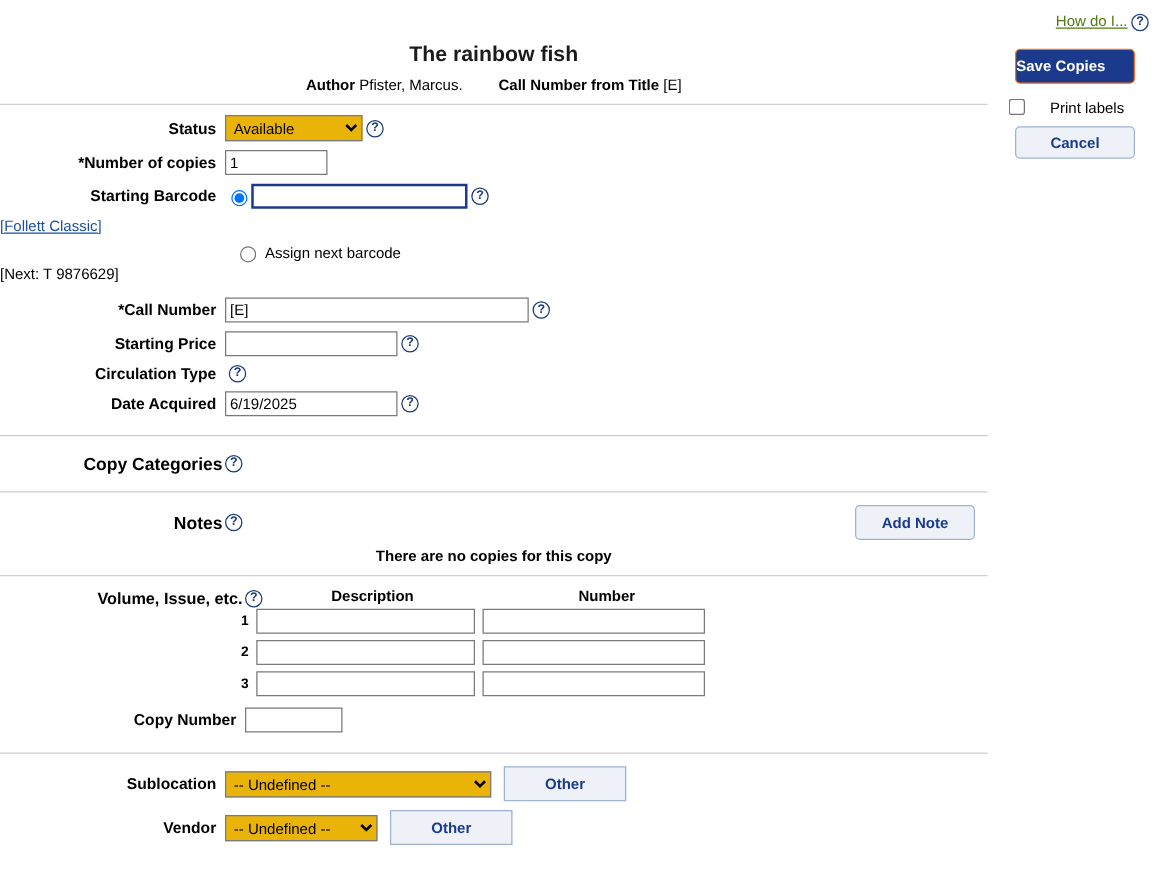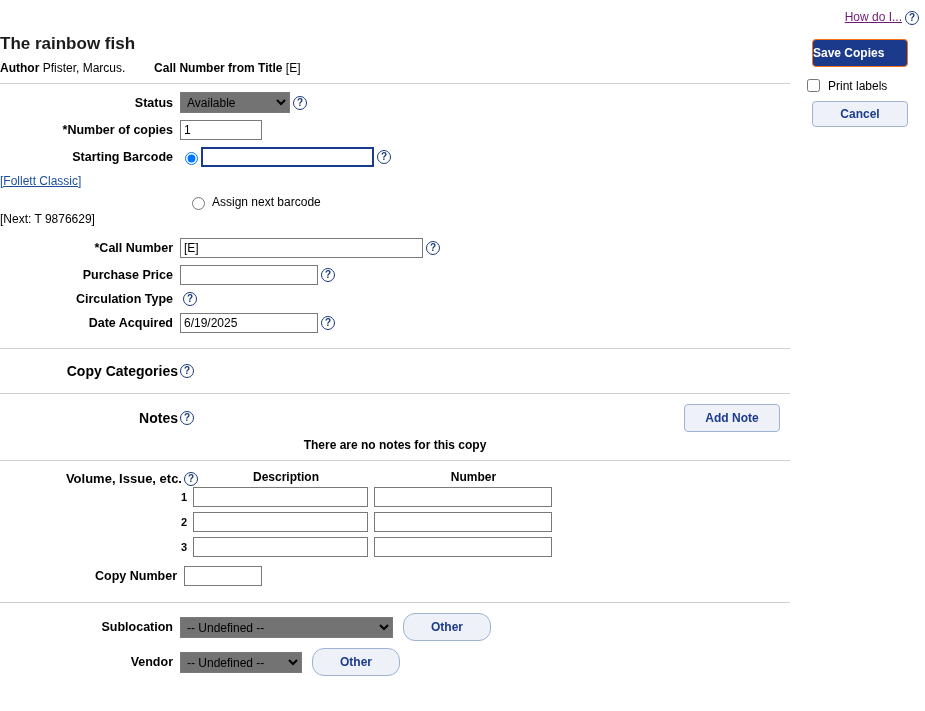--- a/index.html
+++ b/index.html
@@ -27,21 +27,21 @@
     height: 711px;
     padding-top: 10px;
   }
   .howdoi {
     text-align: right;
     padding-right: 6px;
     font-size: 12px;
     white-space: nowrap;
   }
   .howdoi a {
-    color: #701a75;
+    color: #4d7c0f;
     text-decoration: underline;
     cursor: pointer;
   }
   .qmark {
     display: inline-block;
     width: 14px; height: 14px;
     border-radius: 50%;
     border: 1px solid #1a3a7a;
     color: #1a3a7a;
     font-size: 10px;
@@ -78,32 +78,32 @@
     font-weight: bold;
     padding: 5px 0;
     text-align: center;
     cursor: pointer;
   }
   .print-labels {
     margin: 12px 0 8px 12px;
     font-size: 12px;
     display: flex;
     align-items: center;
-    gap: 8px;
+    gap: 20px;
   }
   .print-labels input { margin: 0; }
 
   
   .main {
     position: absolute;
     left: 0; top: 0;
     width: 790px;
   }
   .title-block {
-    text-align: left;
+    text-align: center;
     padding-top: 34px;
   }
   .rec-title {
     font-size: 17px;
     font-weight: bold;
     color: #1b1b1b;
   }
   .rec-sub {
     margin-top: 7px;
     font-size: 12px;
@@ -135,21 +135,21 @@
     padding: 2px 3px;
     border: 1px solid #7a7a7a;
     background: #ffffff;
     height: 20px;
   }
   select {
     font-family: "Liberation Sans", sans-serif;
     font-size: 12px;
     padding: 2px;
     border: 1px solid #7a7a7a;
-    background: #737373;
+    background: #eab308;
     height: 21px;
   }
   .link {
     color: #1a4f9c;
     text-decoration: underline;
     cursor: pointer;
   }
   .sub-line {
     margin-bottom: 6px;
     font-size: 12px;
@@ -225,25 +225,25 @@
     gap: 6px;
   }
   .vol-num { width: 10px; font-weight: bold; font-size: 11px; text-align: right; }
   .vol-in1 { width: 175px; }
   .vol-in2 { width: 178px; }
 
   .other-btn {
     background: #eef2f8;
     color: #1b3a8c;
     border: 1px solid #9fb2d1;
-    border-radius: 12px;
+    border-radius: 0;
     font-size: 12px;
     font-weight: bold;
     padding: 6px 0;
-    width: 88px;
+    width: 98px;
     text-align: center;
     margin-left: 10px;
     cursor: pointer;
   }
 </style>
 </head>
 <body>
 
 <div class="page">
 
@@ -307,21 +307,21 @@
         <span>[Next: T 9876629]</span>
       </div>
 
       <div class="row">
         <div class="lab">*Call Number</div>
         <input type="text" style="width: 243px;" value="[E]">
         <span class="qmark">?</span>
       </div>
 
       <div class="row">
-        <div class="lab">Purchase Price</div>
+        <div class="lab">Starting Price</div>
         <input type="text" style="width: 138px;" value="">
         <span class="qmark">?</span>
       </div>
 
       <div class="row">
         <div class="lab">Circulation Type</div>
         <span class="qmark">?</span>
       </div>
 
       <div class="row">
@@ -342,25 +342,25 @@
     </div>
     <div class="hr"></div>
 
     <div class="section" style="padding:10px 0 0 0">
       <div class="row-between">
         <div class="sec-label">Notes</div>
         <span class="qmark" style="margin-left:0">?</span>
         <div class="spacer"></div>
         <div class="btn-outline right-btn">Add Note</div>
       </div>
-      <div class="centered-note">There are no notes for this copy</div>
+      <div class="centered-note">There are no copies for this copy</div>
     </div>
     <div class="hr"></div>
 
-    <div class="section" style="padding:8px 0 6px 4px">
+    <div class="section" style="padding:8px 0 6px 16px">
       <div style="display:flex;align-items:flex-start">
         <div class="sec-label" style="font-size:13px;padding-top:2px">Volume, Issue, etc.</div>
         <span class="qmark" style="margin-left:0;margin-top:3px">?</span>
       </div>
       <div class="vol-head" style="margin-top:-16px">
         <div class="c1">Description</div>
         <div class="c2">Number</div>
       </div>
 
       <div class="vol-row">

